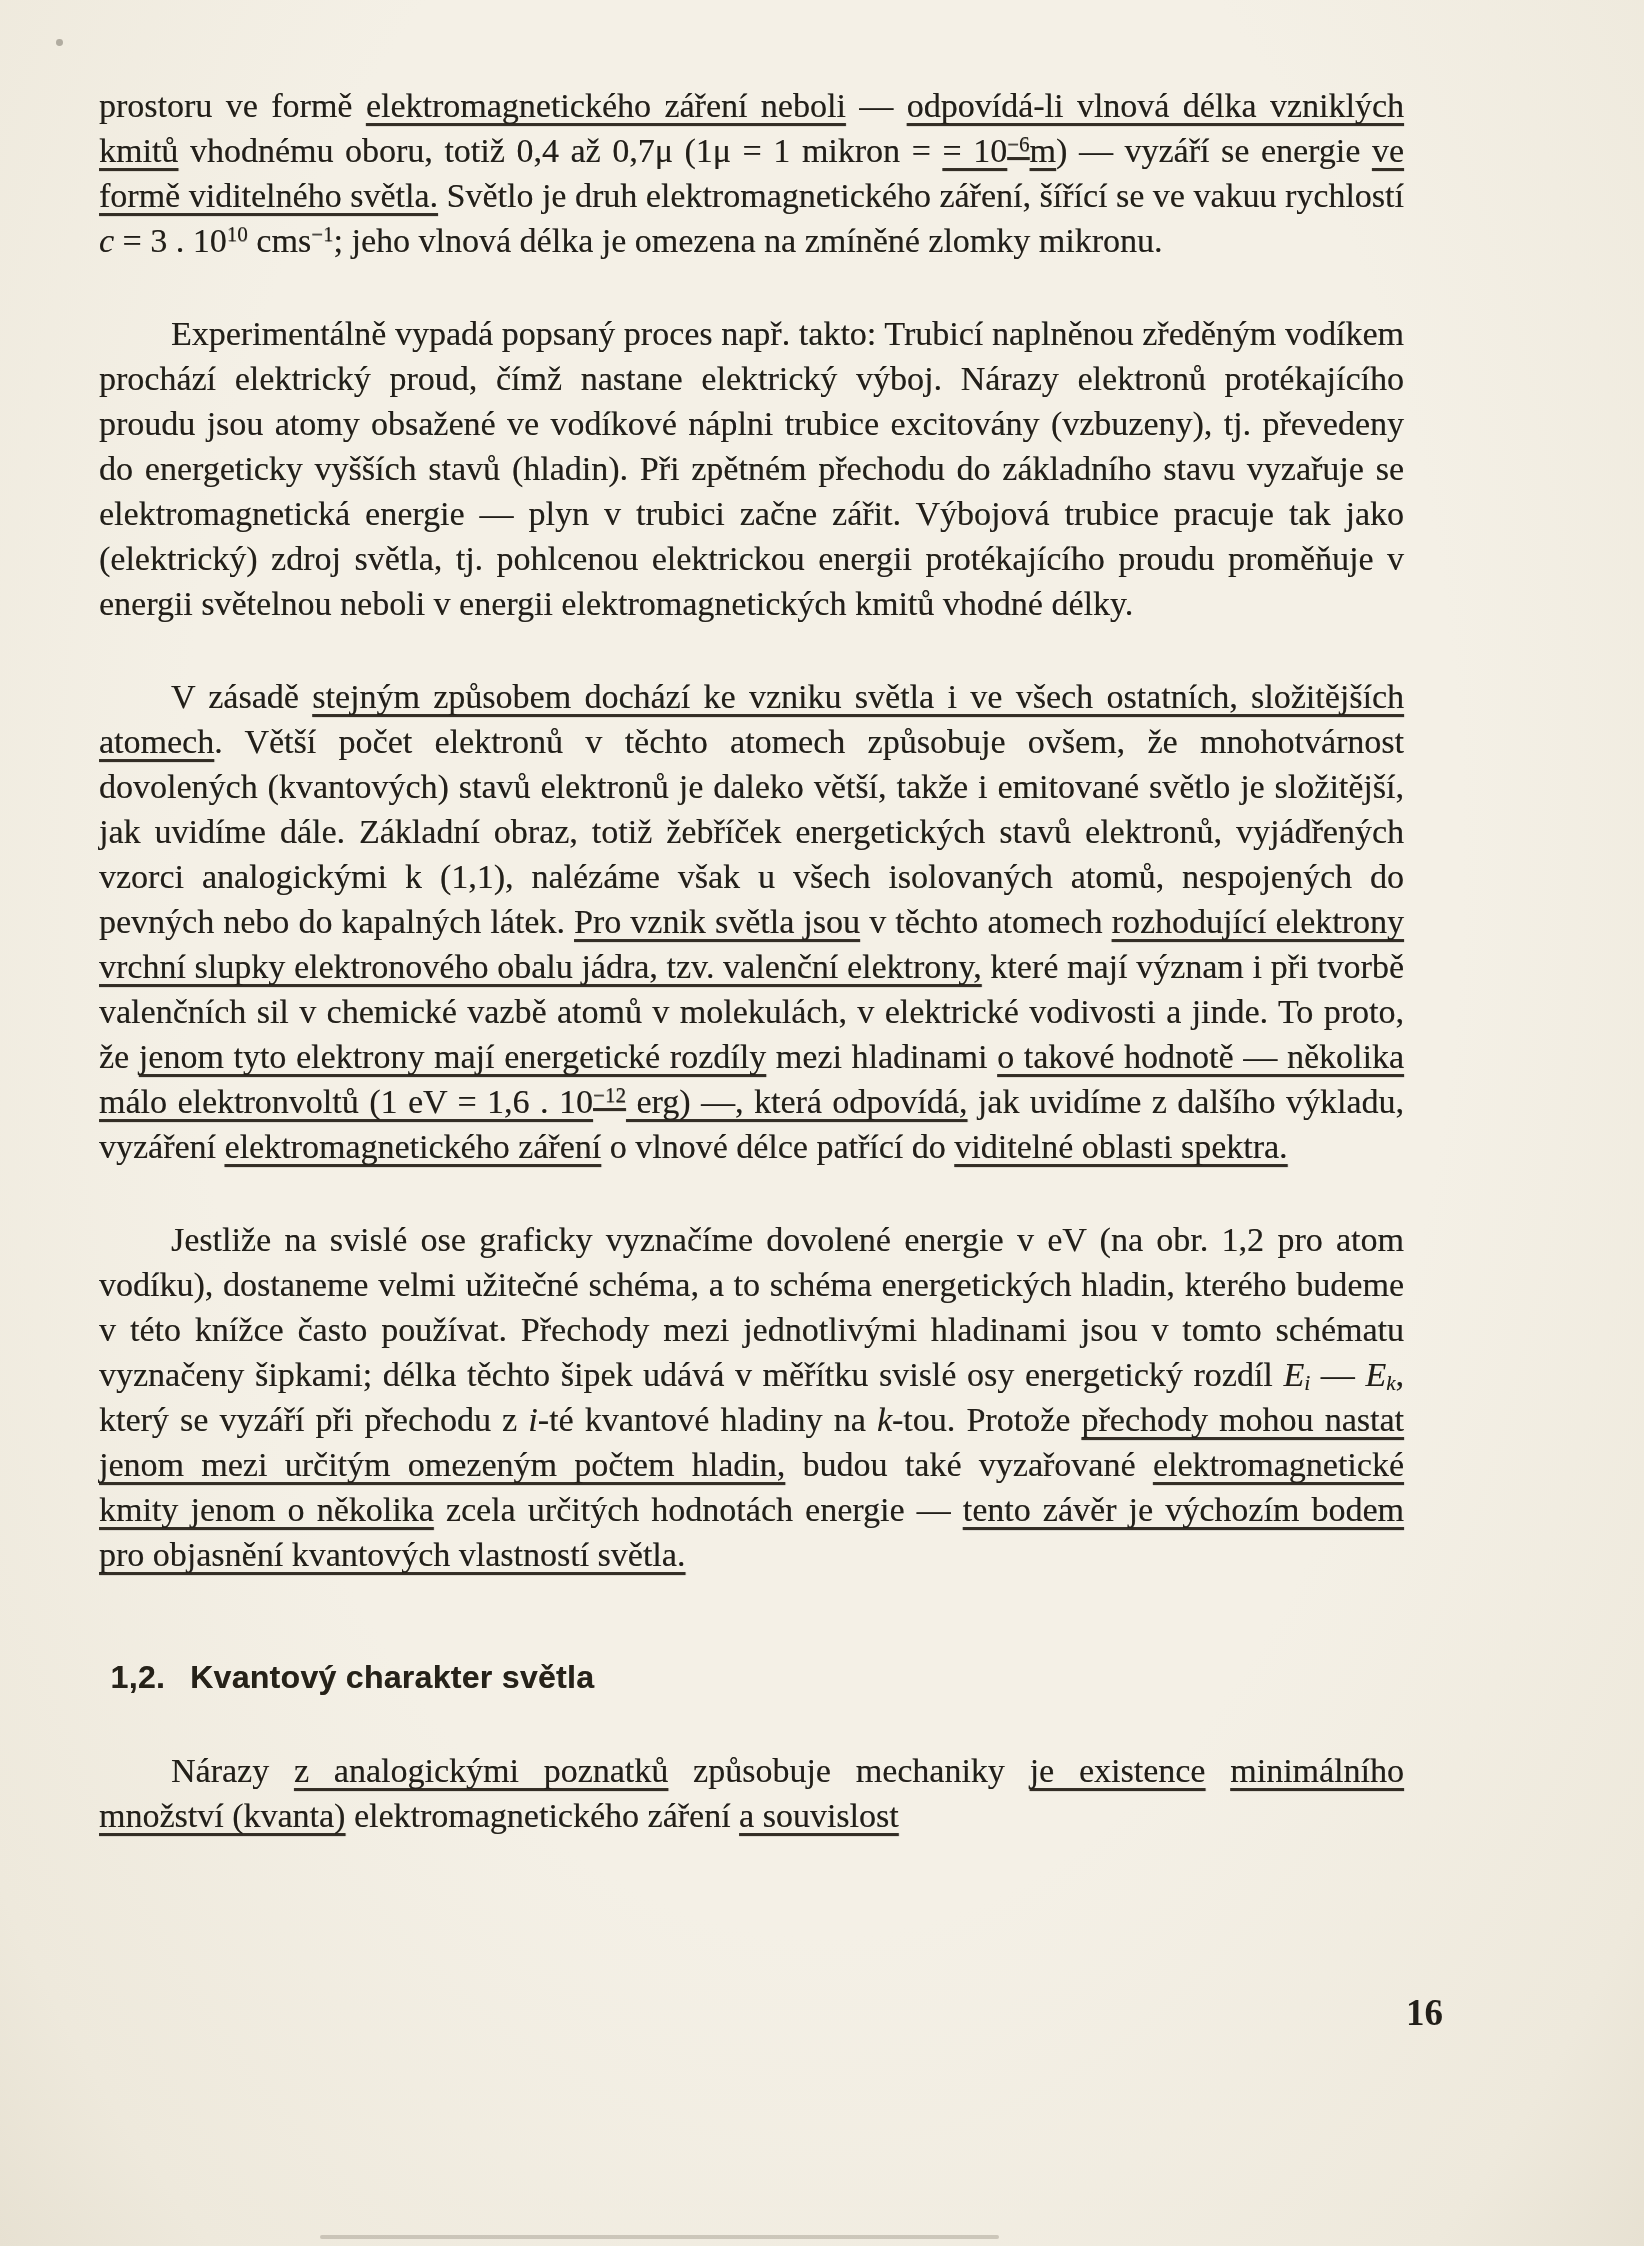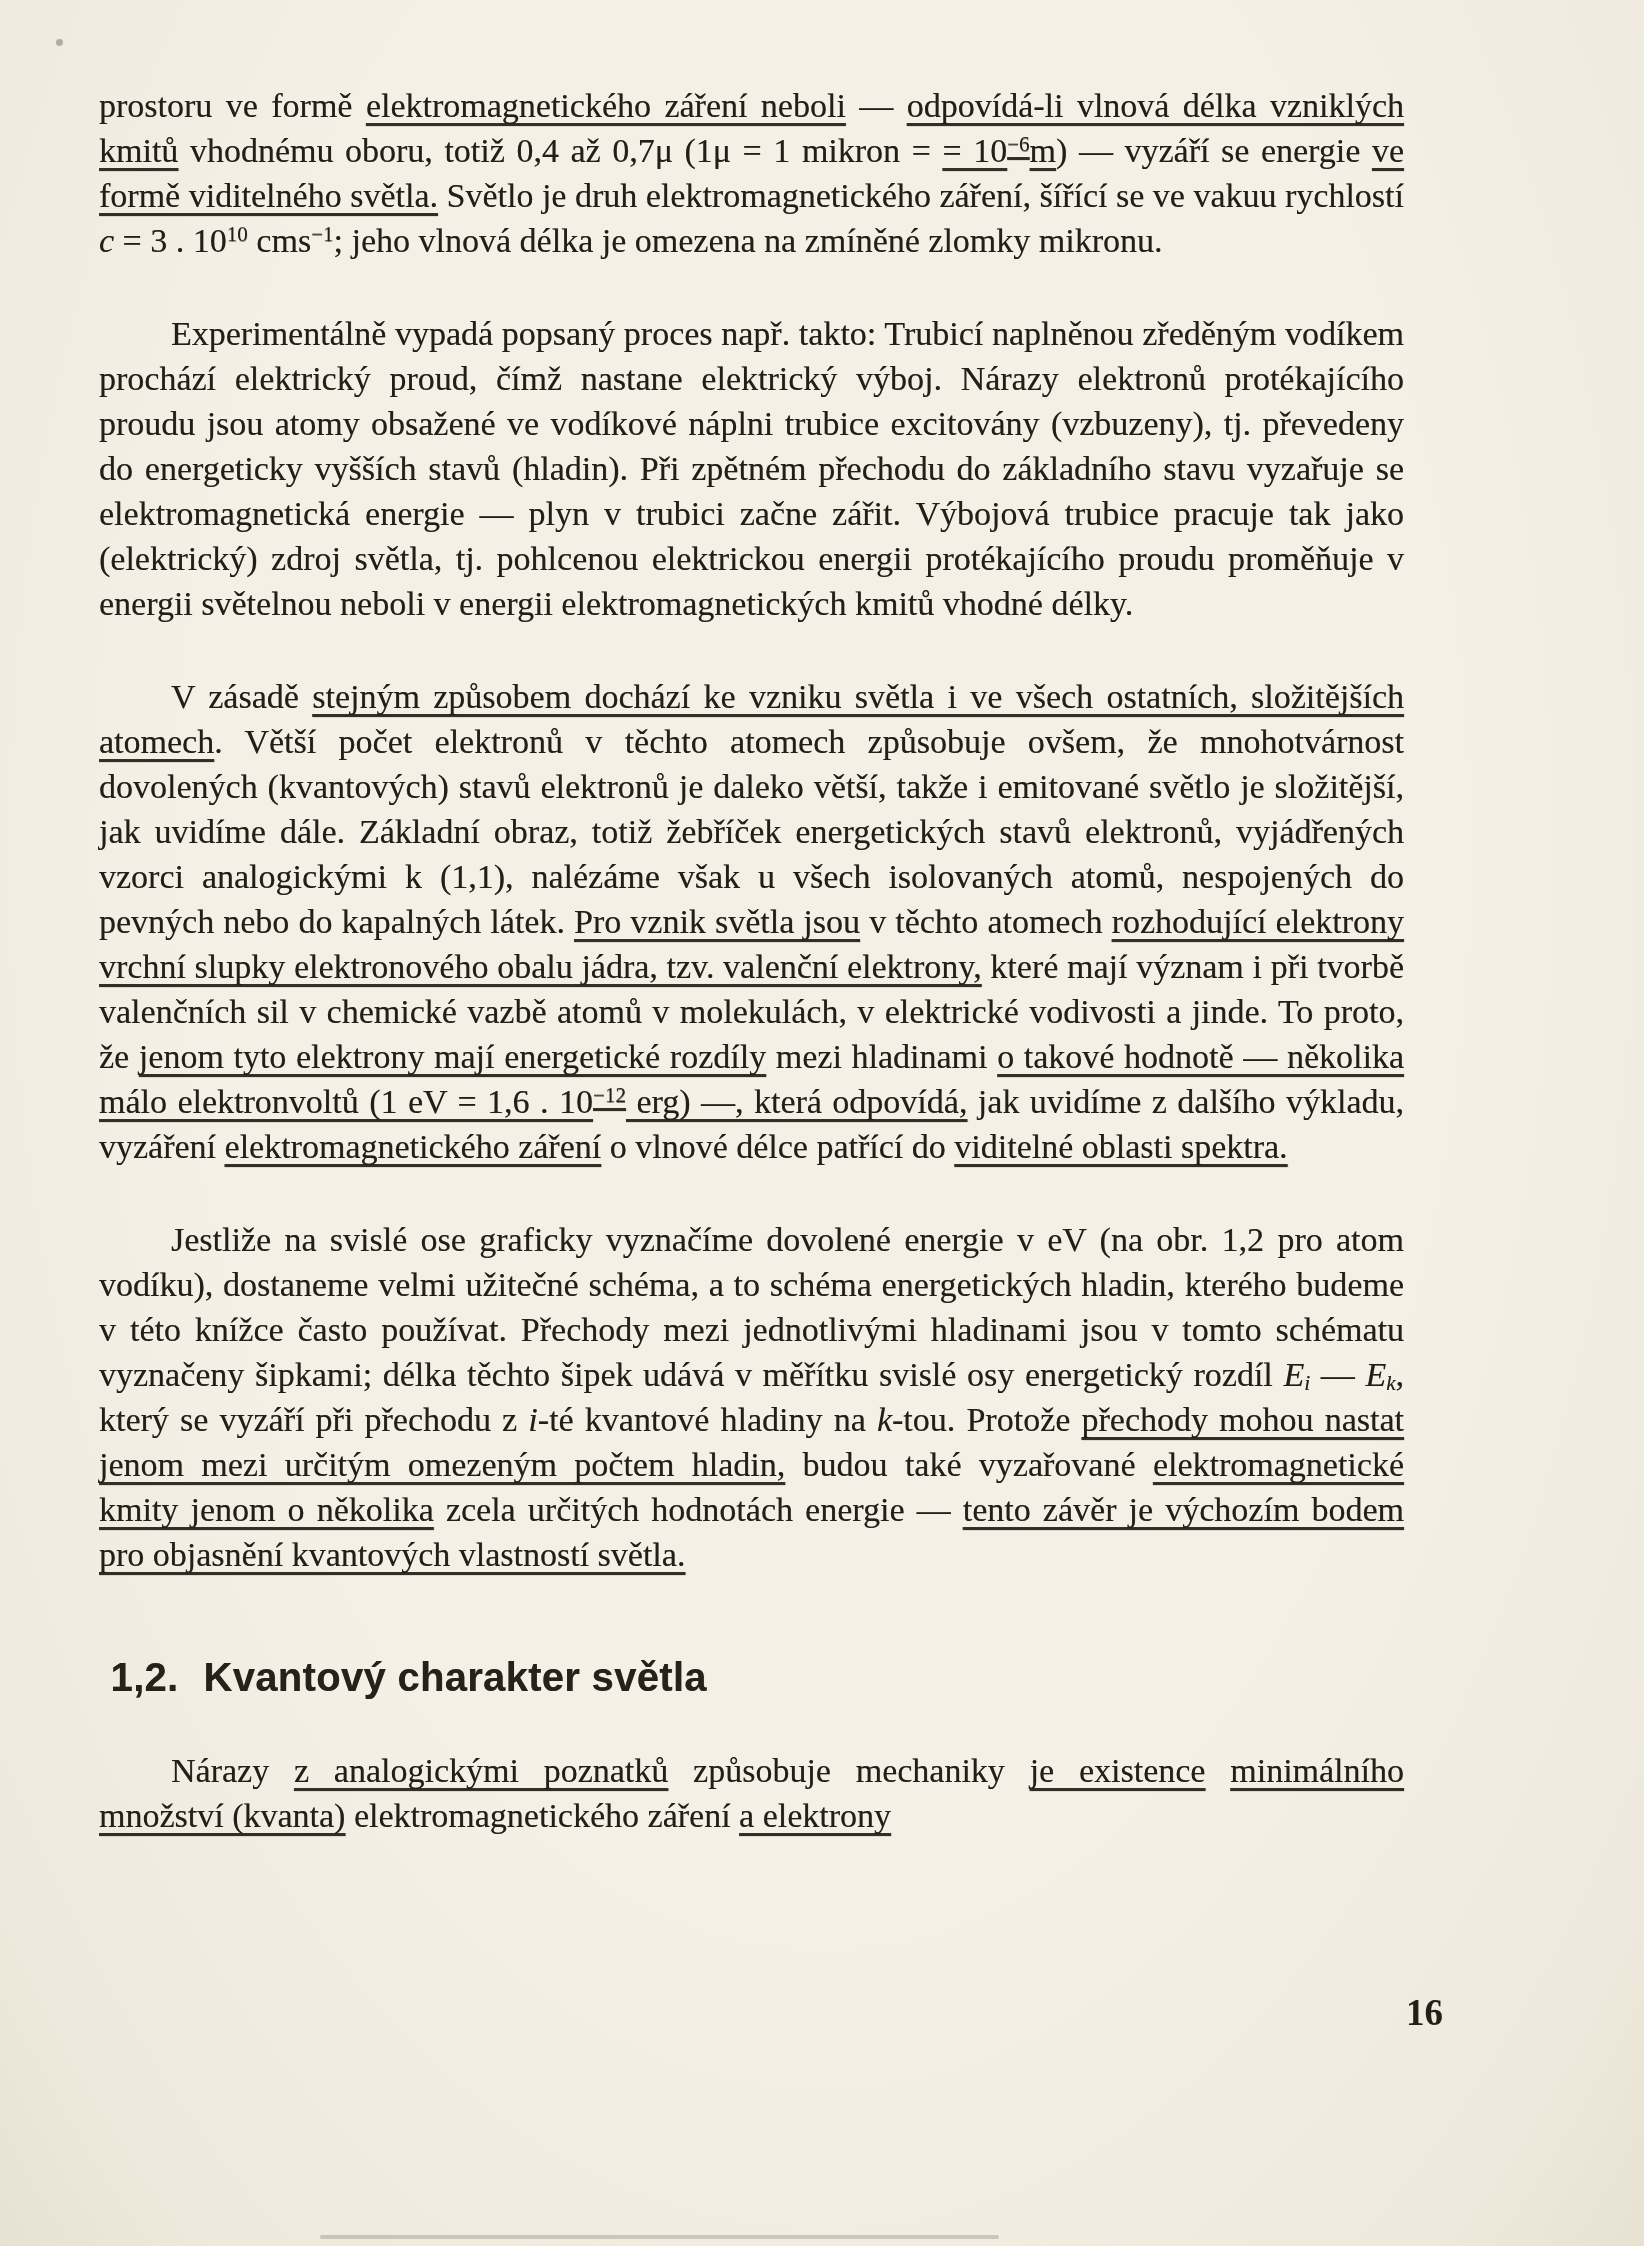--- a/index.html
+++ b/index.html
@@ -33,21 +33,21 @@
     text-decoration-color: rgba(38,32,24,0.85);
     text-decoration-skip-ink: none;
   }
   .it { font-style: italic; }
   sup, sub { font-size: 0.62em; line-height: 0; }
   sup { vertical-align: 0.5em; }
   sub { vertical-align: -0.18em; }
   .heading {
     margin: 78px 0 47px 11.6px;
     font-family: "Liberation Sans", "DejaVu Sans", sans-serif;
-    font-size: 40px;
+    font-size: 32px;
     font-weight: 700;
     color: #262219;
     text-align: left;
     text-indent: 0;
     letter-spacing: 0.3px;
   }
   .heading .num { margin-right: 25px; }
   .folio {
     position: absolute;
     top: 1991px;
@@ -82,21 +82,21 @@
   <section class="text-block">
     <p class="para"><span>prostoru ve formě </span><span class="u">elektromagnetického záření neboli</span><span> — </span><span class="u">odpovídá-li vlnová délka vzniklých kmitů</span><span> vhodnému oboru, totiž 0,4 až 0,7μ (1μ = 1 mikron = </span><span class="u">= 10</span><sup class="u">−6</sup><span class="u">m</span><span>) — vyzáří se energie </span><span class="u">ve formě viditelného světla.</span><span> Světlo je druh elektromagnetického záření, šířící se ve vakuu rychlostí </span><span class="it">c</span><span> = 3 . 10</span><sup>10</sup><span> cms</span><sup>−1</sup><span>; jeho vlnová délka je omezena na zmíněné zlomky mikronu.</span></p>
     <p class="para indent"><span>Experimentálně vypadá popsaný proces např. takto: Trubicí naplněnou zředěným vodíkem prochází elektrický proud, čímž nastane elektrický výboj. Nárazy elektronů protékajícího proudu jsou atomy obsažené ve vodíkové náplni trubice excitovány (vzbuzeny), tj. převedeny do energeticky vyšších stavů (hladin). Při zpětném přechodu do základního stavu vyzařuje se elektromagnetická energie — plyn v trubici začne zářit. Výbojová trubice pracuje tak jako (elektrický) zdroj světla, tj. pohlcenou elektrickou energii protékajícího proudu proměňuje v energii světelnou neboli v energii elektromagnetických kmitů vhodné délky.</span></p>
     <p class="para indent"><span>V zásadě </span><span class="u">stejným způsobem dochází ke vzniku světla i ve všech ostatních, složitějších atomech</span><span>. Větší počet elektronů v těchto atomech způsobuje ovšem, že mnohotvárnost dovolených (kvantových) stavů elektronů je daleko větší, takže i emitované světlo je složitější, jak uvidíme dále. Základní obraz, totiž žebříček energetických stavů elektronů, vyjádřených vzorci analogickými k (1,1), nalézáme však u všech isolovaných atomů, nespojených do pevných nebo do kapalných látek. </span><span class="u">Pro vznik světla jsou</span><span> v těchto atomech </span><span class="u">rozhodující elektrony vrchní slupky elektronového obalu jádra, tzv. valenční elektrony,</span><span> které mají význam i při tvorbě valenčních sil v chemické vazbě atomů v molekulách, v elektrické vodivosti a jinde. To proto, že </span><span class="u">jenom tyto elektrony mají energetické rozdíly</span><span> mezi hladinami </span><span class="u">o takové hodnotě — několika málo elektronvoltů (1 eV = 1,6 . 10</span><sup class="u">−12</sup><span class="u"> erg) —, která odpovídá,</span><span> jak uvidíme z dalšího výkladu, vyzáření </span><span class="u">elektromagnetického záření</span><span> o vlnové délce patřící do </span><span class="u">viditelné oblasti spektra.</span></p>
     <p class="para indent"><span>Jestliže na svislé ose graficky vyznačíme dovolené energie v eV (na obr. 1,2 pro atom vodíku), dostaneme velmi užitečné schéma, a to schéma energetických hladin, kterého budeme v této knížce často používat. Přechody mezi jednotlivými hladinami jsou v tomto schématu vyznačeny šipkami; délka těchto šipek udává v měřítku svislé osy energetický rozdíl </span><span class="it">E</span><sub class="it">i</sub><span> — </span><span class="it">E</span><sub class="it">k</sub><span>, který se vyzáří při přechodu z </span><span class="it">i</span><span>-té kvantové hladiny na </span><span class="it">k</span><span>-tou. Protože </span><span class="u">přechody mohou nastat jenom mezi určitým omezeným počtem hladin,</span><span> budou také vyzařované </span><span class="u">elektromagnetické kmity jenom o několika</span><span> zcela určitých hodnotách energie — </span><span class="u">tento závěr je výchozím bodem pro objasnění kvantových vlastností světla.</span></p>
 
     <h2 class="heading">
       <span class="num">1,2.</span><span>Kvantový charakter světla</span>
     </h2>
 
-    <p class="para indent"><span>Nárazy </span><span class="u">z analogickými poznatků</span><span> způsobuje mechaniky </span><span class="u">je existence</span><span> </span><span class="u">minimálního množství (kvanta)</span><span> elektromagnetického záření </span><span class="u">a elektrony</span></p>
+    <p class="para indent"><span>Nárazy </span><span class="u">z analogickými poznatků</span><span> způsobuje mechaniky </span><span class="u">je existence</span><span> </span><span class="u">minimálního množství (kvanta)</span><span> elektromagnetického záření </span><span class="u">a souvislost</span></p>
   </section>
 
   <div class="folio">16</div>
 
   <div class="scan-edge"></div>
   <div class="scan-corner"></div>
 </main>
 
 
 </body></html>

